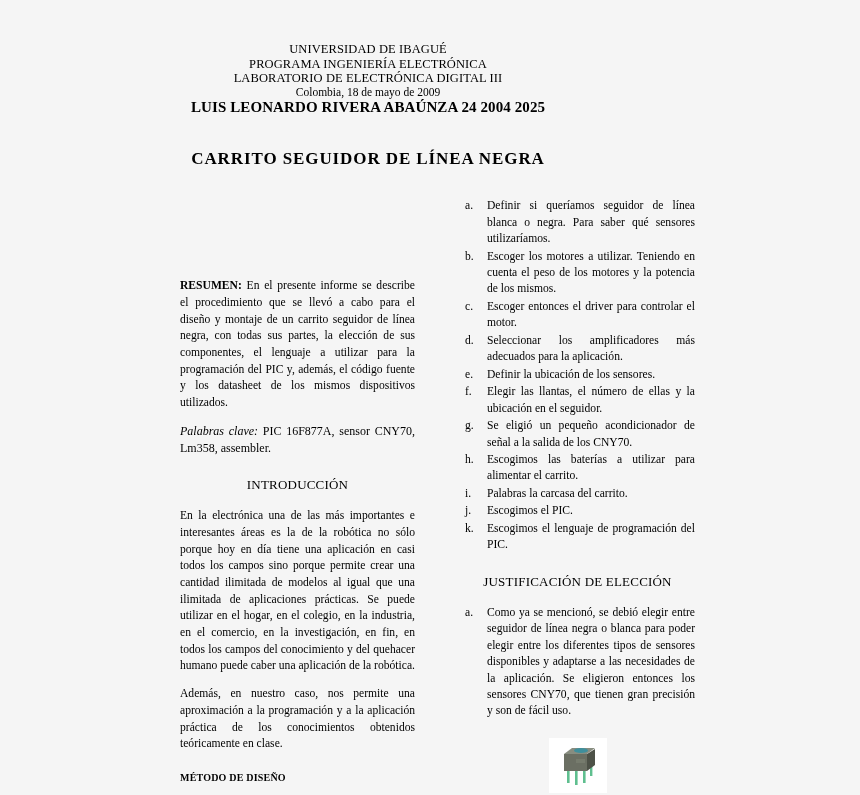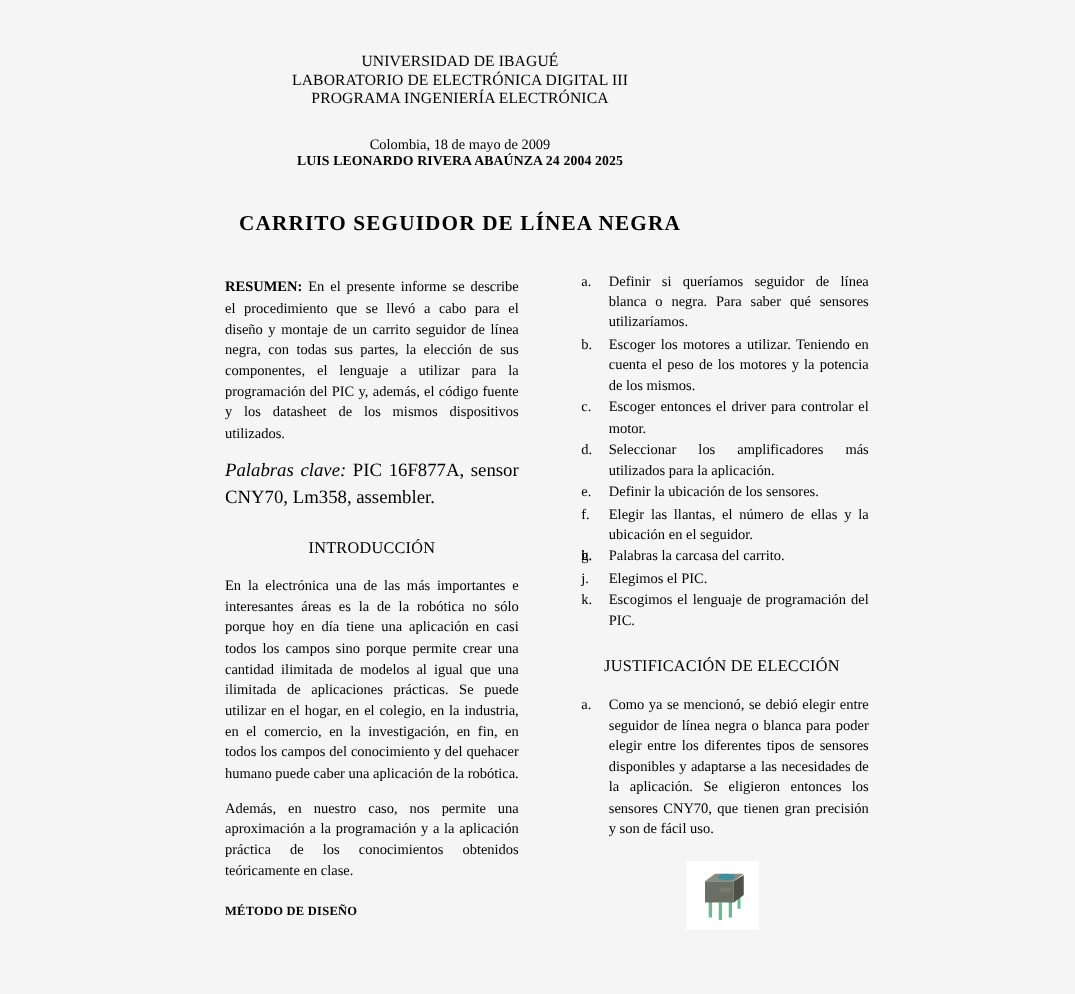--- a/index.html
+++ b/index.html
@@ -28,24 +28,23 @@
     padding-top: 42px;
     text-align: center;
     line-height: 1.16;
   }
   .masthead .line {
     font-size: 12.5px;
     letter-spacing: 0.1px;
   }
   .masthead .date {
     font-size: 11.5px;
-    margin-top: 24px;
   }
   .masthead .author {
-    font-size: 11px;
+    font-size: 15px;
     font-weight: bold;
     letter-spacing: 0.1px;
   }
 
   
   .doc-title {
     text-align: center;
     font-size: 17px;
     font-weight: bold;
     letter-spacing: 0.9px;
@@ -73,21 +72,21 @@
     line-height: 1.44;
     text-align: justify;
     text-justify: inter-word;
     hyphens: none;
   }
   p.body .lead {
     font-weight: bold;
   }
   p.keywords {
     margin: 11px 0 0 0;
-    font-size: 15px;
+    font-size: 12px;
     line-height: 1.44;
     text-align: justify;
   }
   p.keywords .kw-label {
     font-style: italic;
   }
 
   h2.heading-center {
     text-align: center;
     font-size: 13px;
@@ -141,22 +140,22 @@
     position: relative;
   }
 </style>
 </head>
 <body>
 
 <div class="page">
 
   <div class="masthead">
     <div class="line">UNIVERSIDAD DE IBAGUÉ</div>
+    <div class="line">PROGRAMA INGENIERÍA ELECTRÓNICA</div>
     <div class="line">LABORATORIO DE ELECTRÓNICA DIGITAL III</div>
-    <div class="line">PROGRAMA INGENIERÍA ELECTRÓNICA</div>
     <div class="date">Colombia, 18 de mayo de 2009</div>
     <div class="author">LUIS LEONARDO RIVERA ABAÚNZA 24 2004 2025</div>
   </div>
 
   <h1 class="doc-title">CARRITO SEGUIDOR DE LÍNEA NEGRA</h1>
 
   <div class="columns">
 
     <div class="col">
 
@@ -173,27 +172,27 @@
 
 
     </div>
 
     <div class="col">
 
       <ol class="letter-list">
         <li><span class="marker">a.</span><span>Definir si queríamos seguidor de línea blanca o negra. Para saber qué sensores utilizaríamos.</span></li>
         <li><span class="marker">b.</span><span>Escoger los motores a utilizar. Teniendo en cuenta el peso de los motores y la potencia de los mismos.</span></li>
         <li><span class="marker">c.</span><span>Escoger entonces el driver para controlar el motor.</span></li>
-        <li><span class="marker">d.</span><span>Seleccionar los amplificadores más utilizados para la aplicación.</span></li>
+        <li><span class="marker">d.</span><span>Seleccionar los amplificadores más adecuados para la aplicación.</span></li>
         <li><span class="marker">e.</span><span>Definir la ubicación de los sensores.</span></li>
         <li><span class="marker">f.</span><span>Elegir las llantas, el número de ellas y la ubicación en el seguidor.</span></li>
-        <li><span class="marker">g.</span></li>
-        <li><span class="marker">h.</span></li>
+        <li><span class="marker">g.</span><span>Se eligió un pequeño acondicionador de señal a la salida de los CNY70.</span></li>
+        <li><span class="marker">h.</span><span>Escogimos las baterías a utilizar para alimentar el carrito.</span></li>
         <li><span class="marker">i.</span><span>Palabras la carcasa del carrito.</span></li>
-        <li><span class="marker">j.</span><span>Elegimos el PIC.</span></li>
+        <li><span class="marker">j.</span><span>Escogimos el PIC.</span></li>
         <li><span class="marker">k.</span><span>Escogimos el lenguaje de programación del PIC.</span></li>
       </ol>
 
       <h2 class="heading-center">JUSTIFICACIÓN DE ELECCIÓN</h2>
 
       <ol class="letter-list spaced">
         <li><span class="marker">a.</span><span>Como ya se mencionó, se debió elegir entre seguidor de línea negra o blanca para poder elegir entre los diferentes tipos de sensores disponibles y adaptarse a las necesidades de la aplicación. Se eligieron entonces los sensores CNY70, que tienen gran precisión y son de fácil uso.</span></li>
       </ol>
 
       <div class="figure-block">

